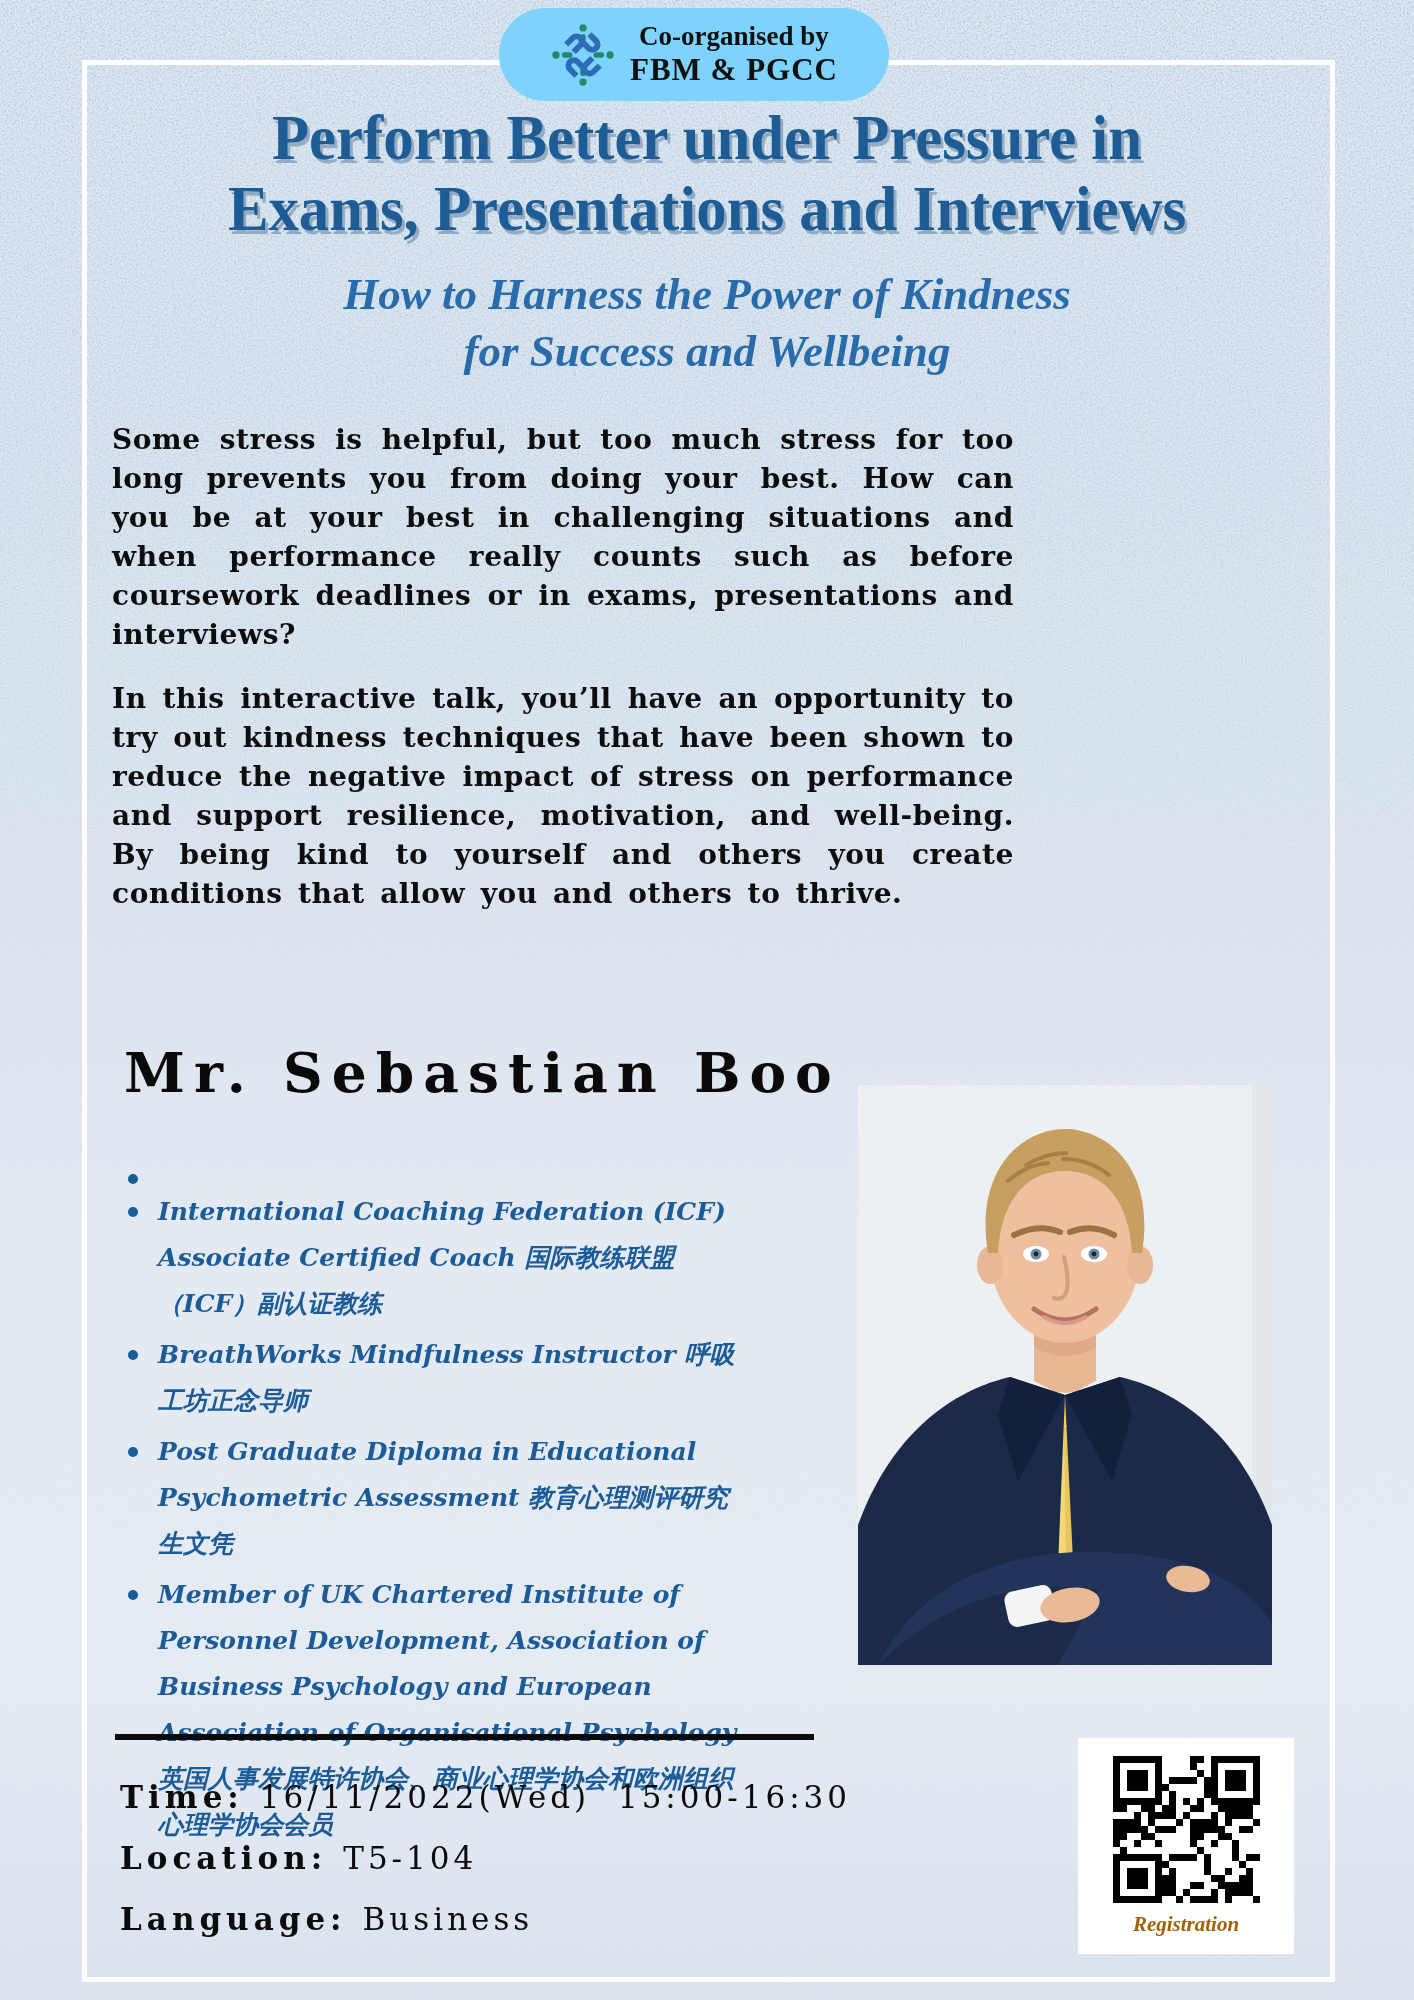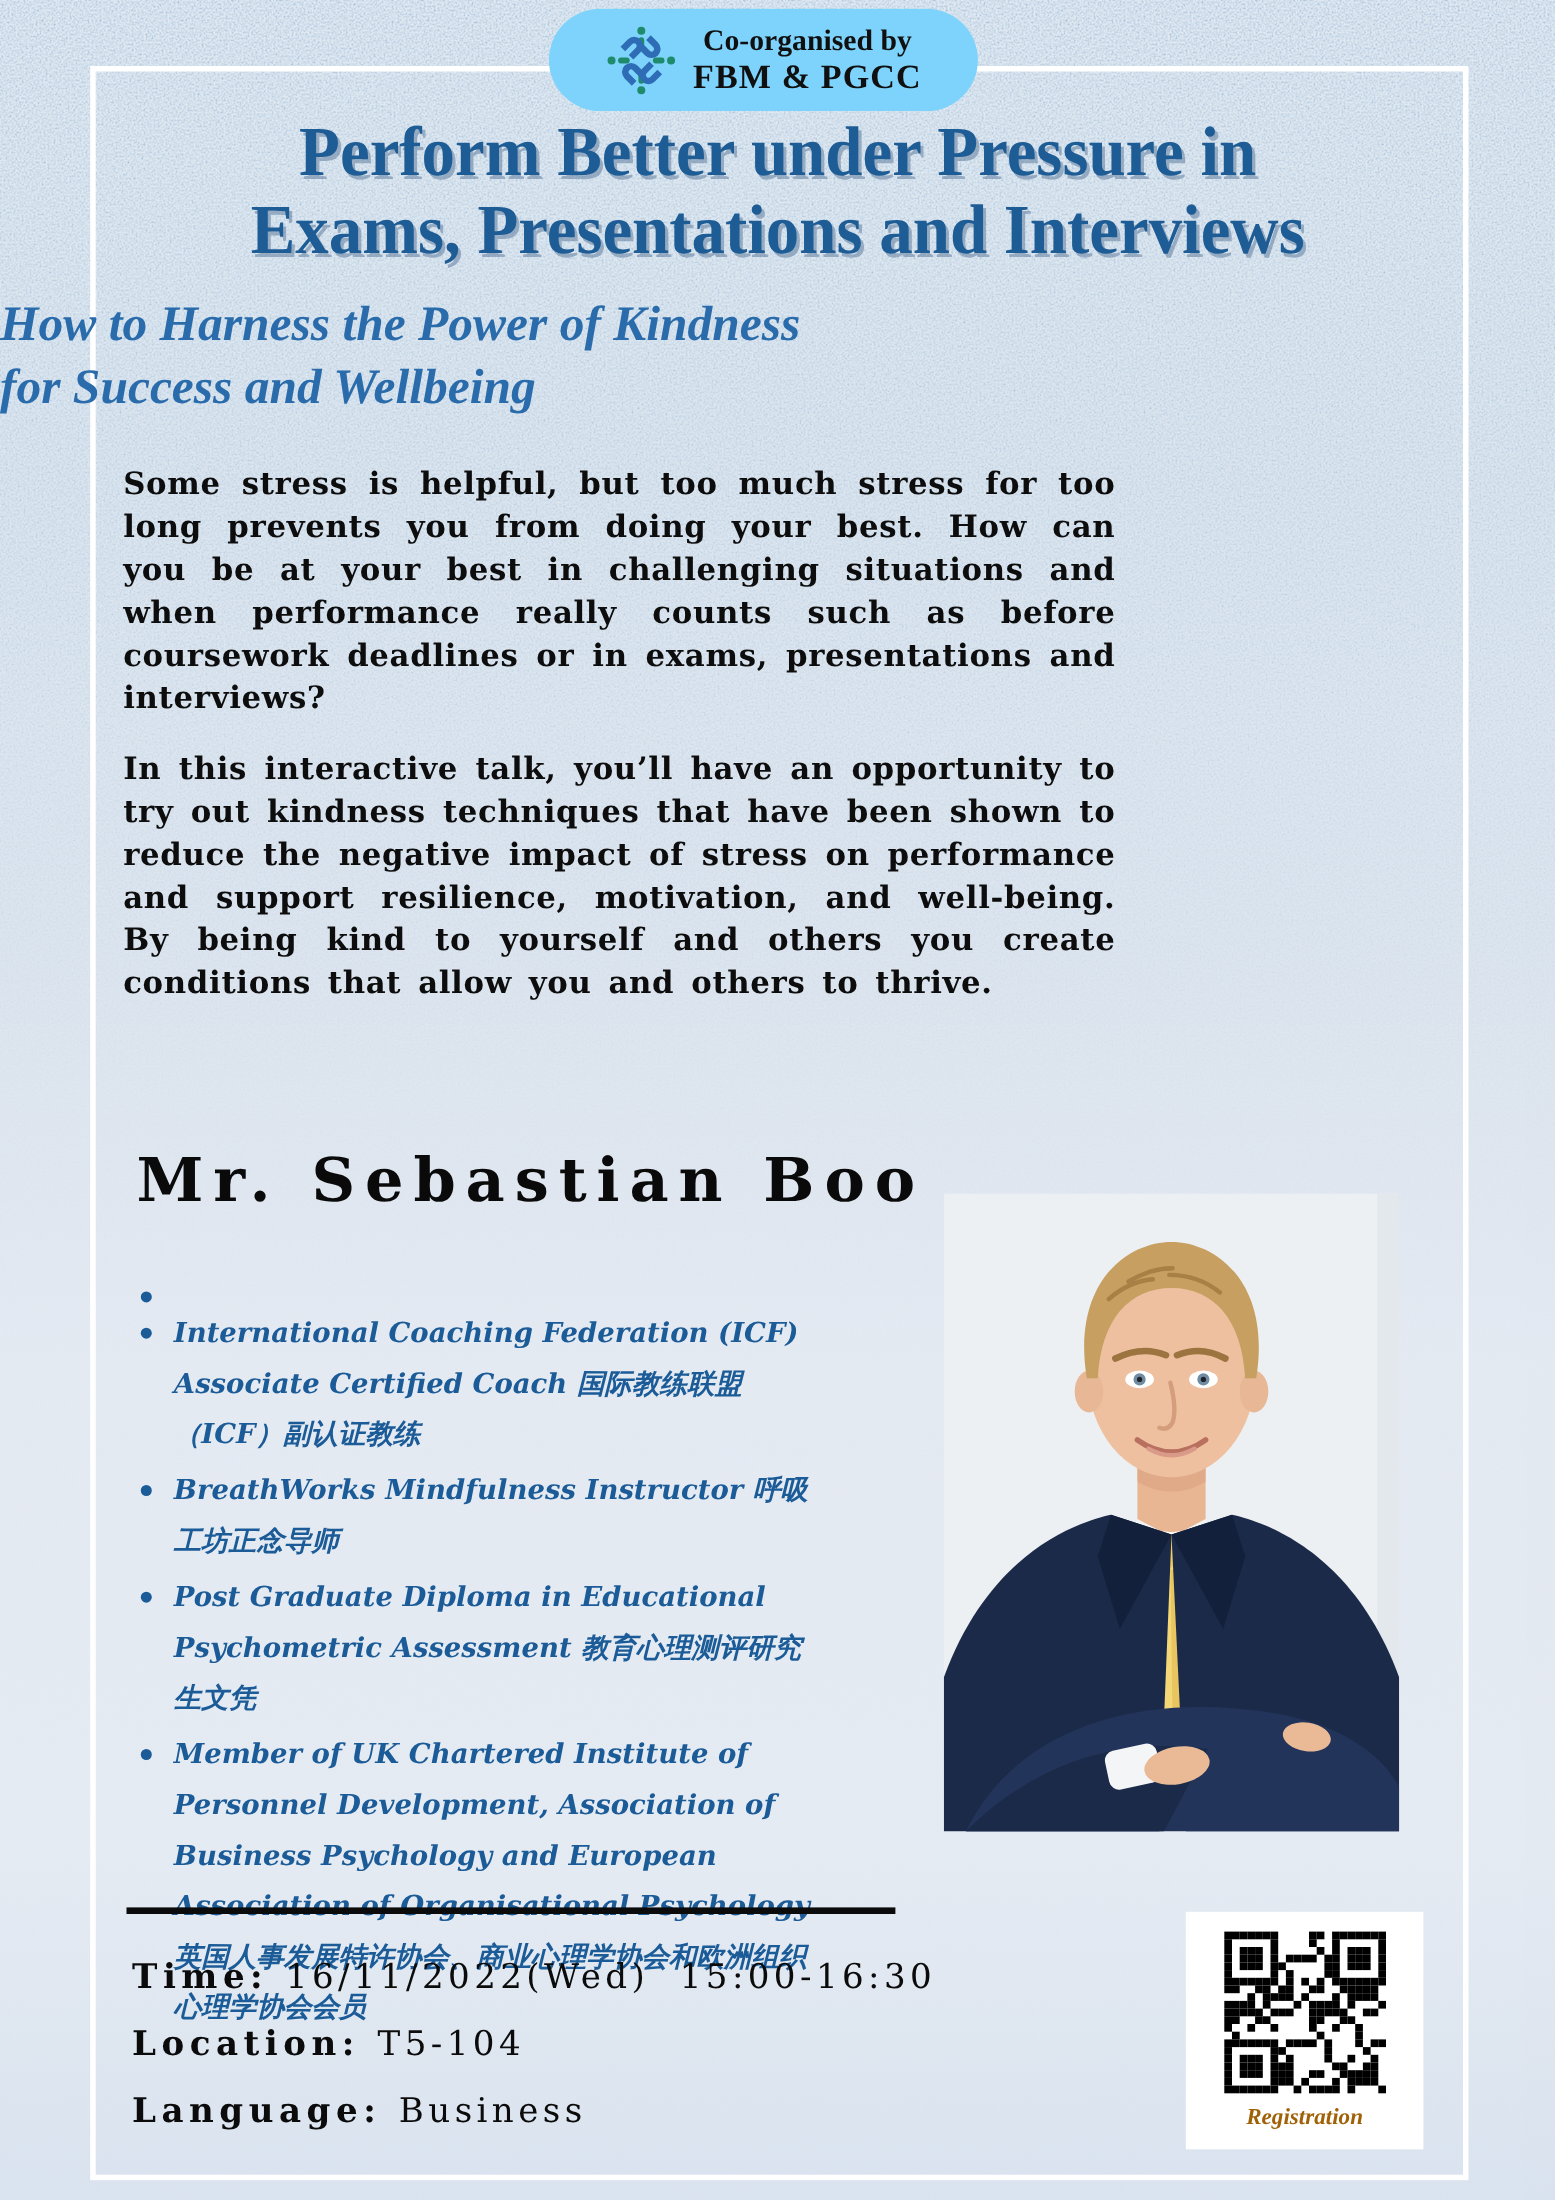--- a/index.html
+++ b/index.html
@@ -20,21 +20,21 @@
   .badge-line2{font-size:31px;letter-spacing:1px;}
 
   .title{
     position:absolute;left:0;top:102px;width:1414px;text-align:center;z-index:2;
     color:#1e5c95;font-family:"Liberation Serif", serif;font-weight:bold;
     font-size:64px;line-height:71px;
     text-shadow:3px 4px 0 rgba(96,126,158,0.55);
     transform:scaleX(0.95);transform-origin:center top;
   }
   .subtitle{
-    position:absolute;left:0;top:266px;width:1414px;text-align:left;z-index:2;
+    position:absolute;left:0;top:266px;width:1414px;text-align:center;z-index:2;
     color:#2a6cab;font-family:"Liberation Serif", serif;font-weight:bold;font-style:italic;
     font-size:45px;line-height:57px;
   }
 
   .body-copy{
     position:absolute;left:112px;top:420px;width:902px;z-index:2;
     color:#0d0d0d;font-weight:700;font-size:28px;line-height:39px;
     text-align:justify;letter-spacing:0.6px;word-spacing:5px;
   }
   .body-copy p{margin:0;}

